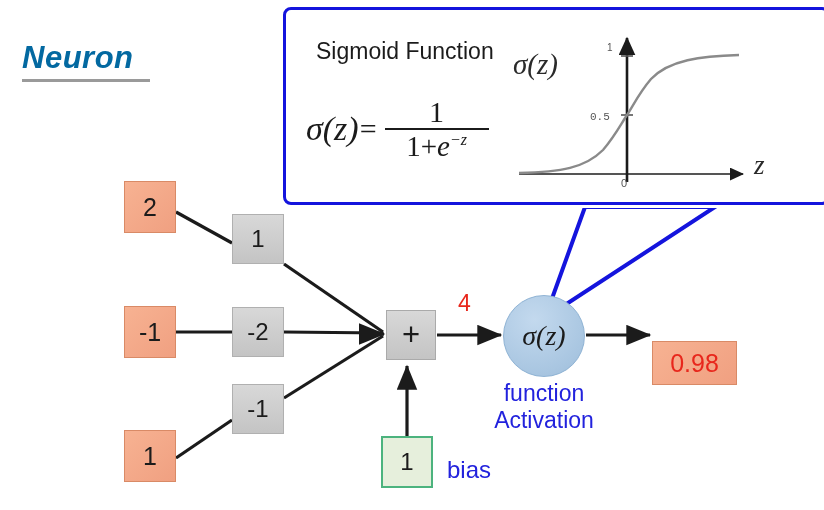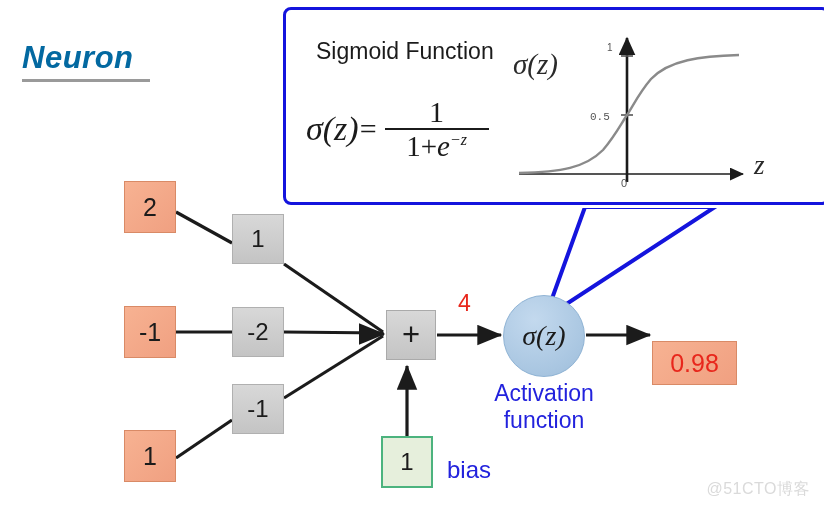--- a/index.html
+++ b/index.html
@@ -375,22 +375,21 @@
   <div class="node weight-box" style="left:232px; top:384px;">-1</div>
 
   <div class="node" id="sum-box">+</div>
   <div id="sum-value-label">4</div>
 
   <div class="node" id="bias-box">1</div>
   <div class="blue-label" id="bias-label">bias</div>
 
   <div id="sigma-circle">σ(z)</div>
   <div class="blue-label" id="activation-label">
+    <div>function</div>
     <div>Activation</div>
-    <div>function</div>
   </div>
 
   <div class="node" id="output-box">0.98</div>
 
 
-  <div id="watermark">@51CTO博客</div>
 
 </div>
 
 </body></html>

